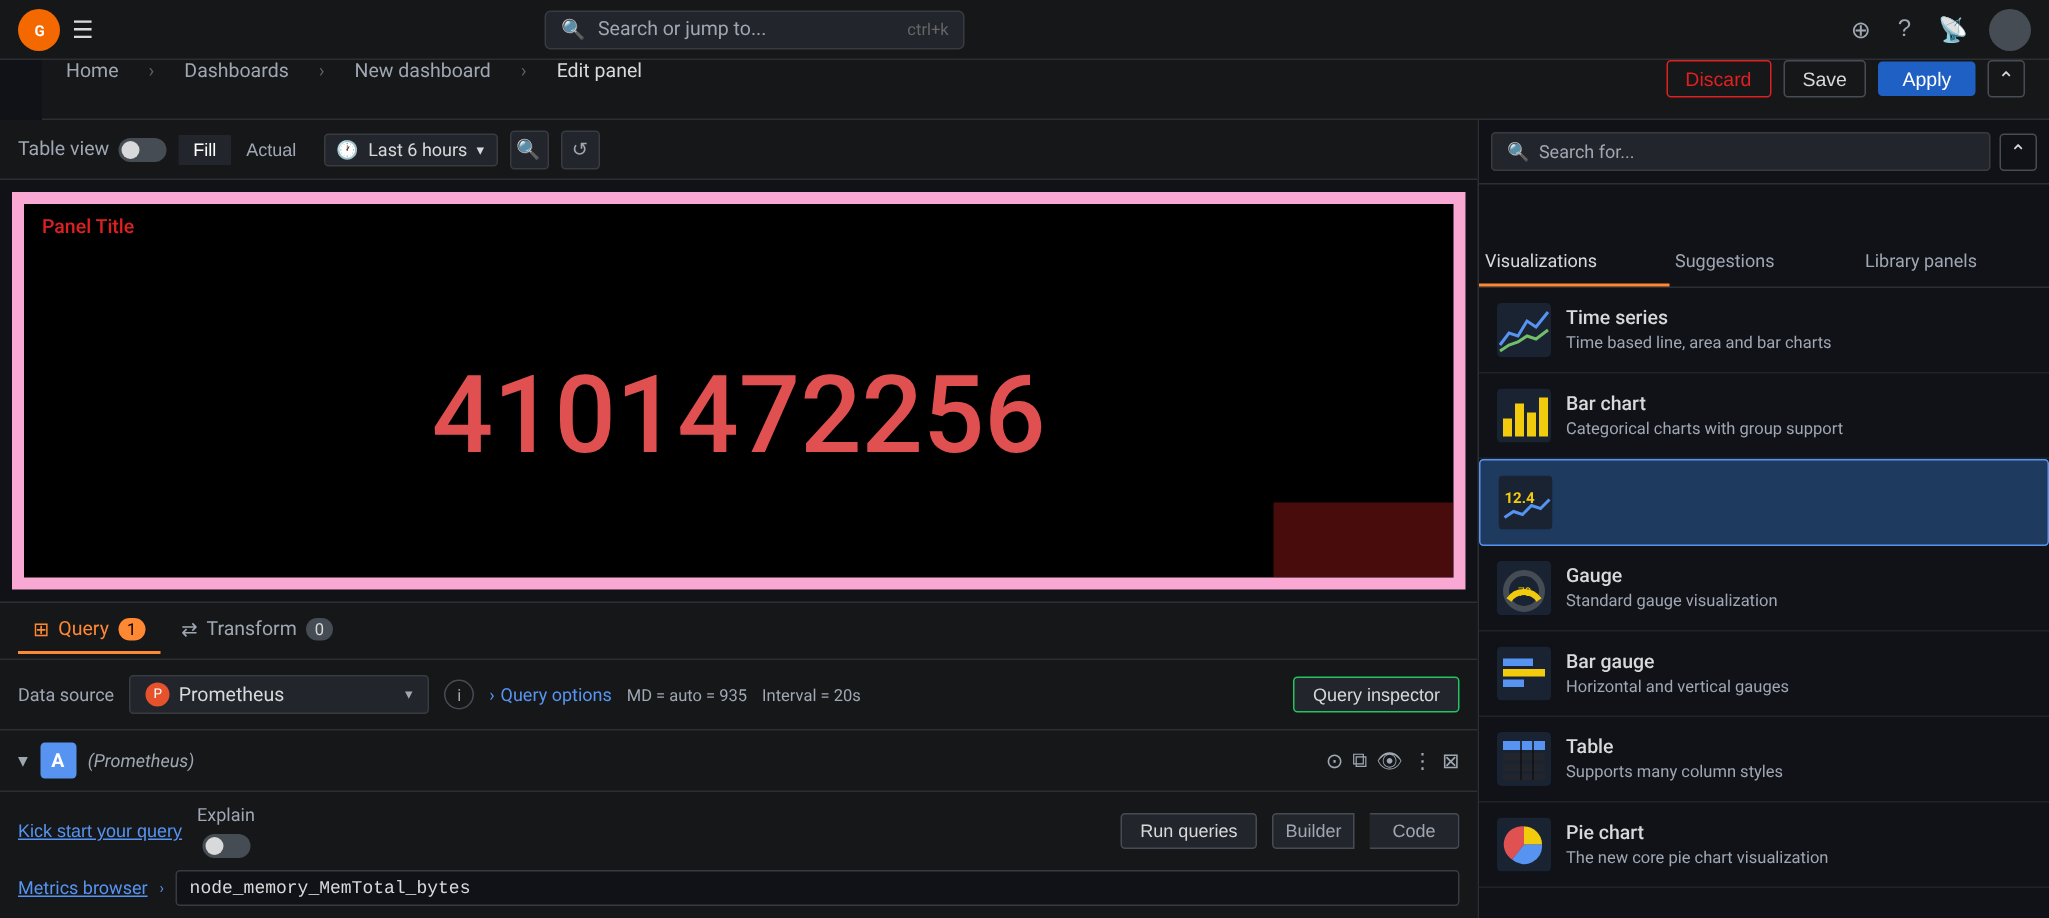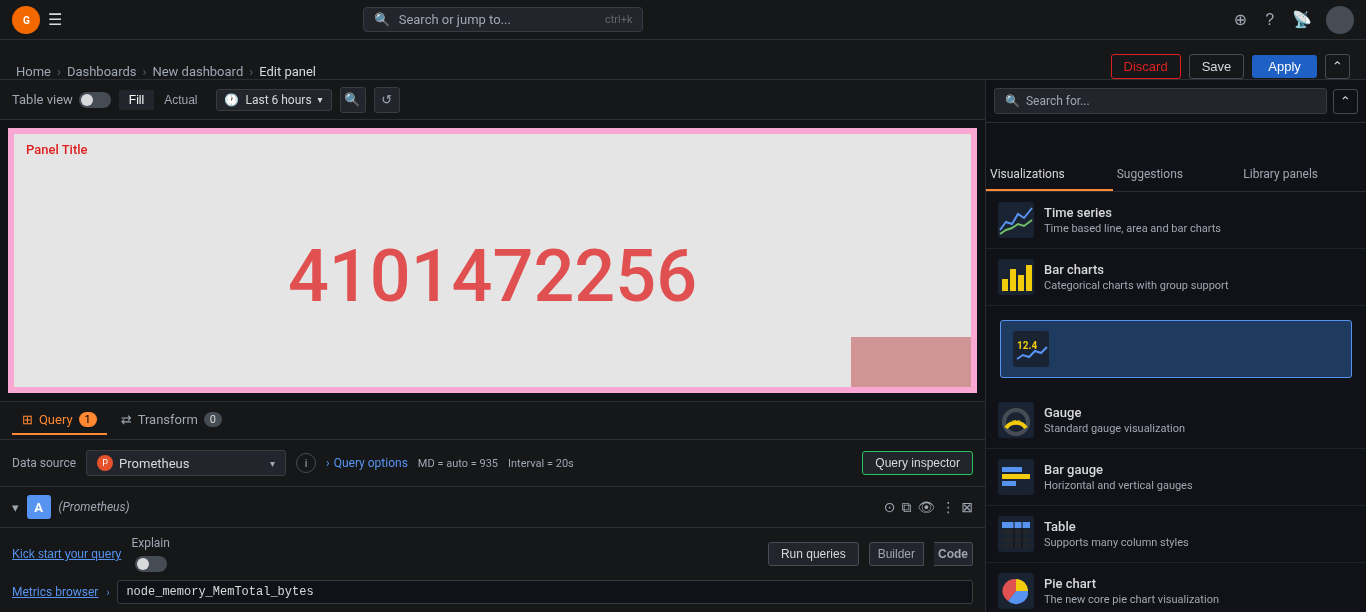--- a/index.html
+++ b/index.html
@@ -61,24 +61,25 @@
       color: white;
       font-weight: bold;
       font-size: 14px;
     }
 
     
     .breadcrumb-bar {
       height: 40px;
       background: #161719;
       display: flex;
-      align-items: flex-end;
+      align-items: flex-start;
       padding: 0 16px;
-      gap: 6px;
+      gap: 20px;
       border-bottom: 1px solid #2c2e33;
+      margin-left: 28px;
     }
     .breadcrumb-item { color: #9fa7b3; cursor: pointer; }
     .breadcrumb-sep { color: #5c6169; }
     .breadcrumb-current { color: #d8d9da; }
     .breadcrumb-actions {
       margin-left: auto;
       display: flex;
       align-items: center;
       gap: 8px;
     }
@@ -202,22 +203,22 @@
       display: flex;
       align-items: center;
       justify-content: center;
       cursor: pointer;
       font-size: 13px;
     }
 
     
     .panel-canvas {
       flex: 1;
-      background: #e5e5e5;
-      border: 6px solid #f9a8d4;
+      background: #000000;
+      border: 8px solid #f9a8d4;
       margin: 8px;
       position: relative;
       display: flex;
       flex-direction: column;
       overflow: hidden;
     }
     .panel-title {
       color: #e02020;
       padding: 8px 12px;
       font-size: 13px;
@@ -404,25 +405,24 @@
       padding: 4px 8px;
       border-radius: 3px 0 0 3px;
       cursor: pointer;
       font-size: 12px;
     }
     .code-btn {
       background: #22252b;
       border: 1px solid #464c54;
       border-left: none;
       color: #9fa7b3;
-      padding: 4px 4px;
+      padding: 4px 15px;
       border-radius: 0 3px 3px 0;
       cursor: pointer;
       font-size: 12px;
-      font-weight: bold;
     }
 
     .metrics-row {
       display: flex;
       align-items: center;
       padding: 0 12px 8px;
       gap: 8px;
     }
     .metrics-browser-link {
       color: #5794f2;
@@ -493,21 +493,21 @@
       display: flex;
       align-items: center;
       padding: 10px 12px;
       gap: 10px;
       border-bottom: 1px solid #1f2227;
       cursor: pointer;
     }
     .viz-item.selected {
       background: #1f3a5f;
       border: 1px solid #5794f2;
-      margin: 14px;
+      margin: 0;
       border-radius: 3px;
     }
     .viz-icon {
       width: 36px;
       height: 36px;
       flex-shrink: 0;
       display: flex;
       align-items: center;
       justify-content: center;
     }
@@ -695,21 +695,21 @@
       <div class="viz-icon bar-icon">
         <svg width="36" height="36" viewBox="0 0 36 36">
           <rect width="36" height="36" fill="#1a2332" rx="3"></rect>
           <rect x="4" y="20" width="6" height="12" fill="#f2cc0c"></rect>
           <rect x="12" y="10" width="6" height="22" fill="#f2cc0c"></rect>
           <rect x="20" y="16" width="6" height="16" fill="#f2cc0c"></rect>
           <rect x="28" y="6" width="6" height="26" fill="#f2cc0c"></rect>
         </svg>
       </div>
       <div class="viz-text">
-        <span class="viz-name">Bar charts</span>
+        <span class="viz-name">Bar chart</span>
         <span class="viz-desc">Categorical charts with group support</span>
       </div>
     </div>
 
     <div class="viz-item selected">
       <div class="viz-icon stat-icon">
         <svg width="36" height="36" viewBox="0 0 36 36">
           <rect width="36" height="36" fill="#1a2332" rx="3"></rect>
           <text x="4" y="18" font-size="10" fill="#f2cc0c" font-weight="bold">12.4</text>
           <polyline points="4,28 10,24 16,26 22,20 28,22 34,16" fill="none" stroke="#5794f2" stroke-width="2"></polyline>

